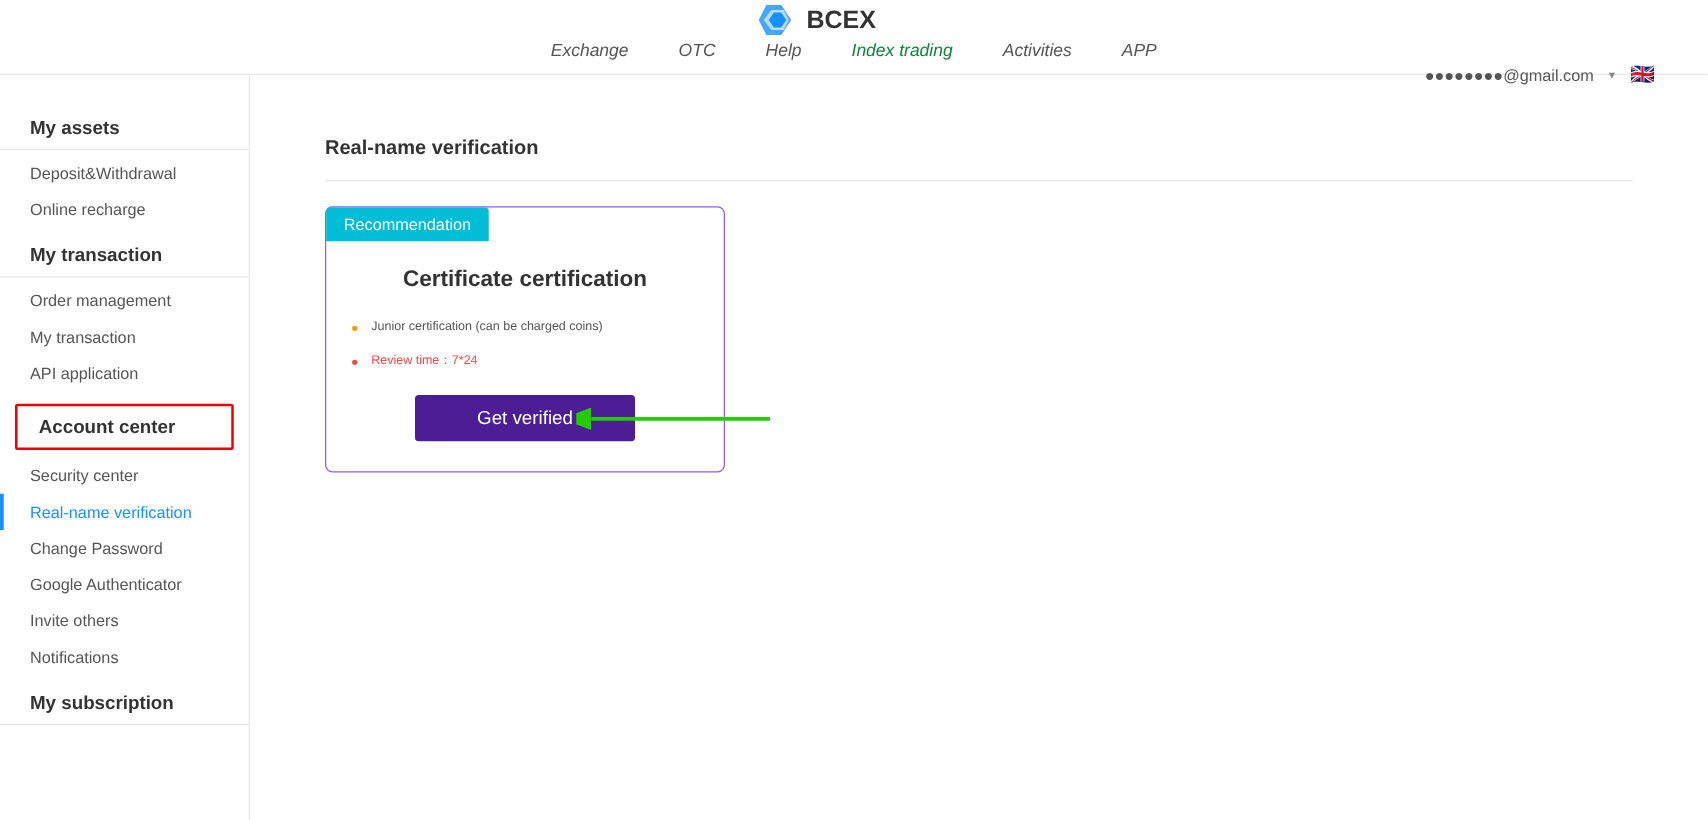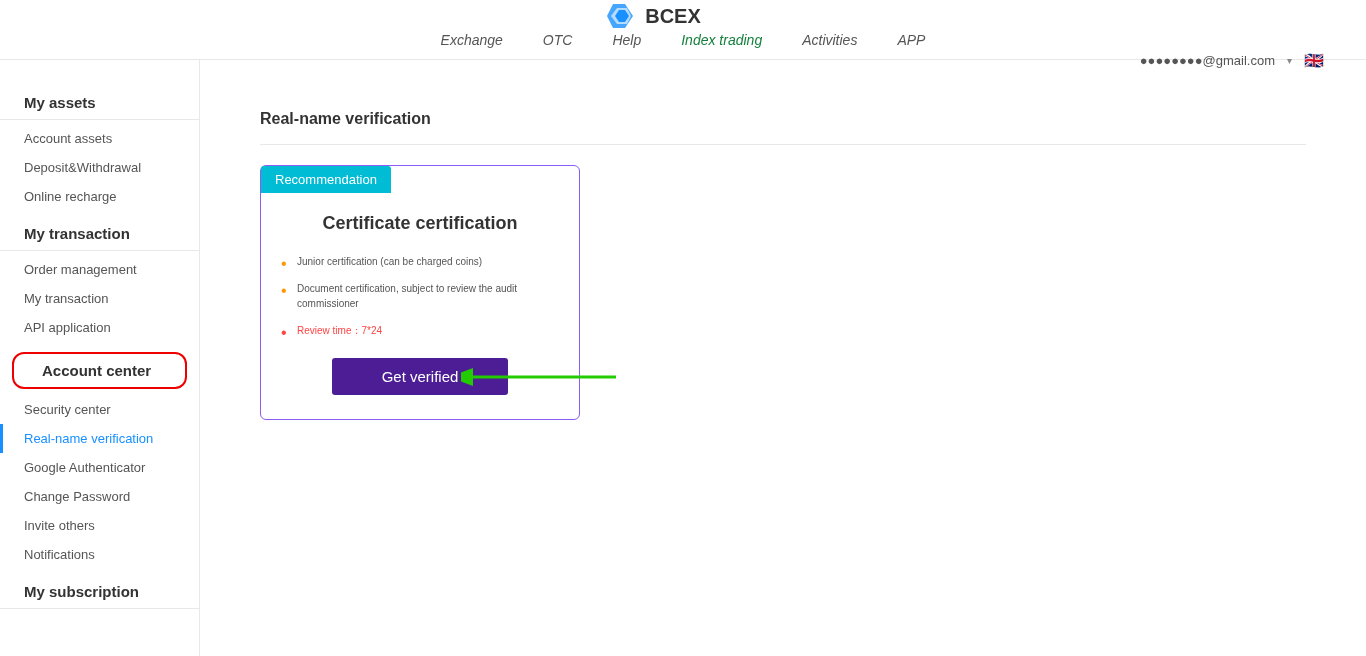--- a/index.html
+++ b/index.html
@@ -84,22 +84,22 @@
       font-size: 15px;
       font-weight: bold;
       color: #333;
       padding: 14px 24px 8px;
       border-bottom: 1px solid #e8e8e8;
       margin-bottom: 4px;
     }
     .sidebar-section-title.highlighted {
       border: 2px solid #e00;
       margin: 10px 12px 6px;
-      padding: 8px 28px;
-      border-radius: 12px;
+      padding: 8px 17px;
+      border-radius: 2px;
     }
     .sidebar-item {
       padding: 7px 24px;
       color: #555;
       cursor: pointer;
       font-size: 13px;
       display: flex;
       align-items: center;
       gap: 4px;
     }
@@ -223,54 +223,52 @@
     <span class="user-email">●●●●●●●●@gmail.com</span>
     <span class="dropdown-arrow">▾</span>
     <span class="flag-icon">🇬🇧</span>
   </div>
 </header>
 
 <div class="layout-wrapper">
 
   <aside class="sidebar">
     <div class="sidebar-section-title">My assets</div>
-    <div class="sidebar-item">Account assets</div>
     <div class="sidebar-item">Deposit&amp;Withdrawal</div>
     <div class="sidebar-item">Online recharge</div>
 
     <div class="sidebar-section-title">My transaction</div>
     <div class="sidebar-item">Order management</div>
     <div class="sidebar-item">My transaction</div>
     <div class="sidebar-item">API application</div>
 
     <div class="sidebar-section-title highlighted">Account center</div>
     <div class="sidebar-item">Security center</div>
     <div style="position:relative">
 
       <div class="sidebar-item active">Real-name verification</div>
     </div>
+    <div class="sidebar-item">Change Password</div>
     <div class="sidebar-item">Google Authenticator</div>
-    <div class="sidebar-item">Change Password</div>
     <div class="sidebar-item">Invite others</div>
     <div class="sidebar-item">Notifications</div>
 
     <div class="sidebar-section-title">My subscription</div>
   </aside>
 
   <main class="content">
     <h2 class="page-title">Real-name verification</h2>
 
     <div class="verification-card">
       <div style="padding: 0 0 0 0;">
         <span class="recommendation-badge">Recommendation</span>
       </div>
       <h3 class="card-title">Certificate certification</h3>
       <ul class="card-list">
         <li>Junior certification (can be charged coins)</li>
-        <li>Document certification, subject to review the audit commissioner</li>
         <li class="review-time">Review time：7*24</li>
       </ul>
       <div style="position:relative;display:flex;align-items:center;justify-content:center;">
         <button class="get-verified-btn">Get verified</button>
 
         <svg style="position:absolute;left:200px;top:50%;transform:translateY(-50%);width:160px;height:36px;" viewBox="0 0 160 36">
           <defs>
             <marker id="arrowhead2" markerWidth="8" markerHeight="6" refX="0" refY="3" orient="auto">
               <polygon points="0 0, 8 3, 0 6" fill="#22cc00"></polygon>
             </marker>

